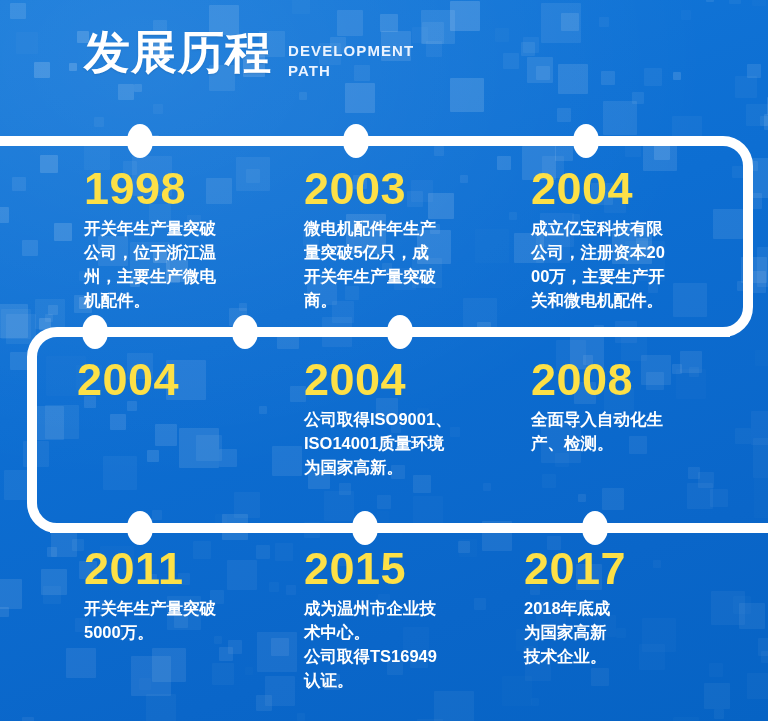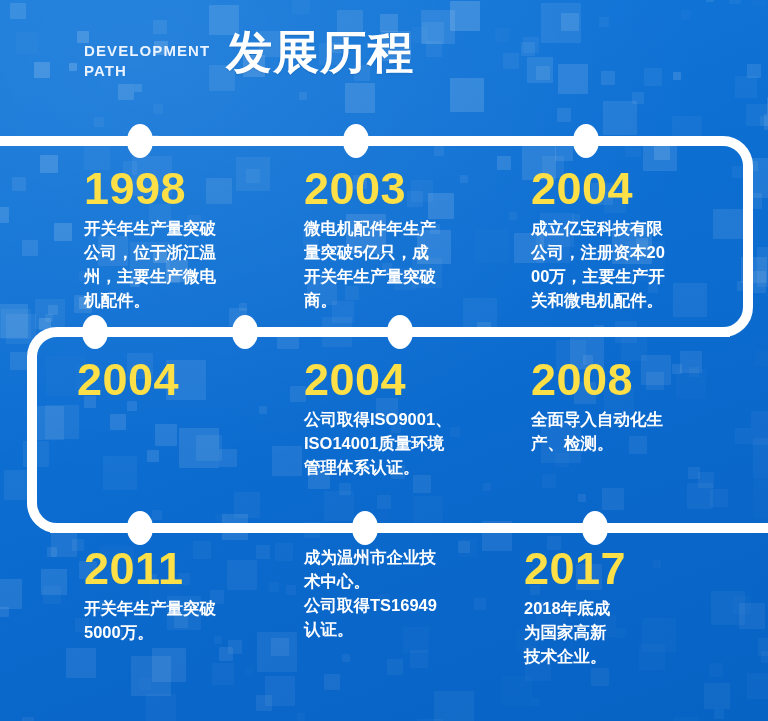--- a/index.html
+++ b/index.html
@@ -373,23 +373,23 @@
       <i style="left:155.0px;top:424.4px;width:22px;height:22px;opacity:0.107"></i>
       <i style="left:122.0px;top:292.7px;width:8px;height:8px;opacity:0.106"></i>
       <i style="left:536.3px;top:229.3px;width:34px;height:34px;opacity:0.046"></i>
       <i style="left:227.4px;top:559.7px;width:30px;height:30px;opacity:0.052"></i>
       <i style="left:413.1px;top:496.2px;width:30px;height:30px;opacity:0.025"></i>
       <i style="left:745.9px;top:192.7px;width:16px;height:16px;opacity:0.074"></i>
     </div>
 </div>
 
 <div id="header">
+  <div id="header-title">发展历程</div>
   <div id="header-sub">DEVELOPMENT
 PATH</div>
-  <div id="header-title">发展历程</div>
 </div>
 
 <svg id="timeline-path" width="768" height="721" viewBox="0 0 768 721" xmlns="http://www.w3.org/2000/svg">
   <g id="timeline-line-group" fill="none" stroke="#ffffff" stroke-width="10" stroke-linecap="butt">
 
     <path d="M -5 141 L 723 141 A 25 25 0 0 1 748 166 L 748 307 A 25 25 0 0 1 723 332"></path>
 
     <path d="M 730 332 L 57 332 A 25 25 0 0 0 32 357 L 32 503 A 25 25 0 0 0 57 528"></path>
 
     <path d="M 50 528 L 773 528"></path>
@@ -429,33 +429,34 @@
 00万，主要生产开
 关和微电机配件。</div>
     </div>
     <div class="entry" style="left:77px;top:357px;width:200px">
       <div class="entry-year">2004</div>
     </div>
     <div class="entry" style="left:304px;top:357px;width:200px">
       <div class="entry-year">2004</div>
       <div class="entry-desc">公司取得ISO9001、
 ISO14001质量环境
-管理体系认证。</div>
+为国家高新。</div>
     </div>
     <div class="entry" style="left:531px;top:357px;width:200px">
       <div class="entry-year">2008</div>
       <div class="entry-desc">全面导入自动化生
 产、检测。</div>
     </div>
     <div class="entry" style="left:84px;top:546px;width:200px">
       <div class="entry-year">2011</div>
       <div class="entry-desc">开关年生产量突破
 5000万。</div>
     </div>
     <div class="entry" style="left:304px;top:546px;width:200px">
+      <div class="entry-year">2015</div>
       <div class="entry-desc">成为温州市企业技
 术中心。
 公司取得TS16949
 认证。</div>
     </div>
     <div class="entry" style="left:524px;top:546px;width:150px">
       <div class="entry-year">2017</div>
       <div class="entry-desc">2018年底成
 为国家高新
 技术企业。</div>

